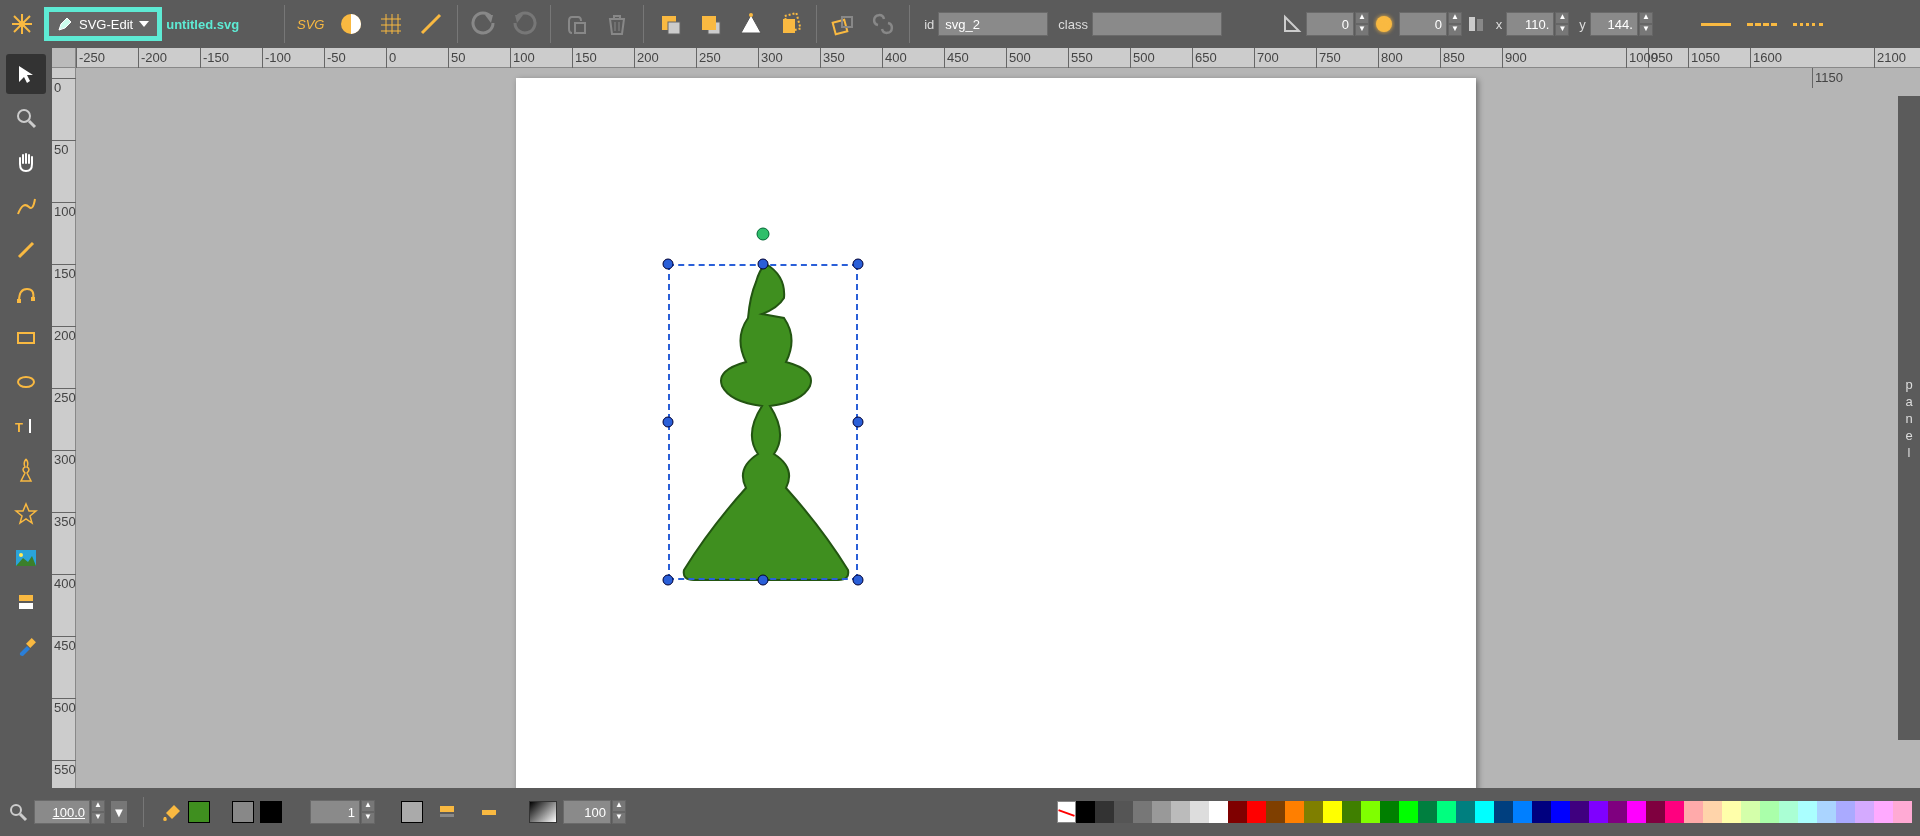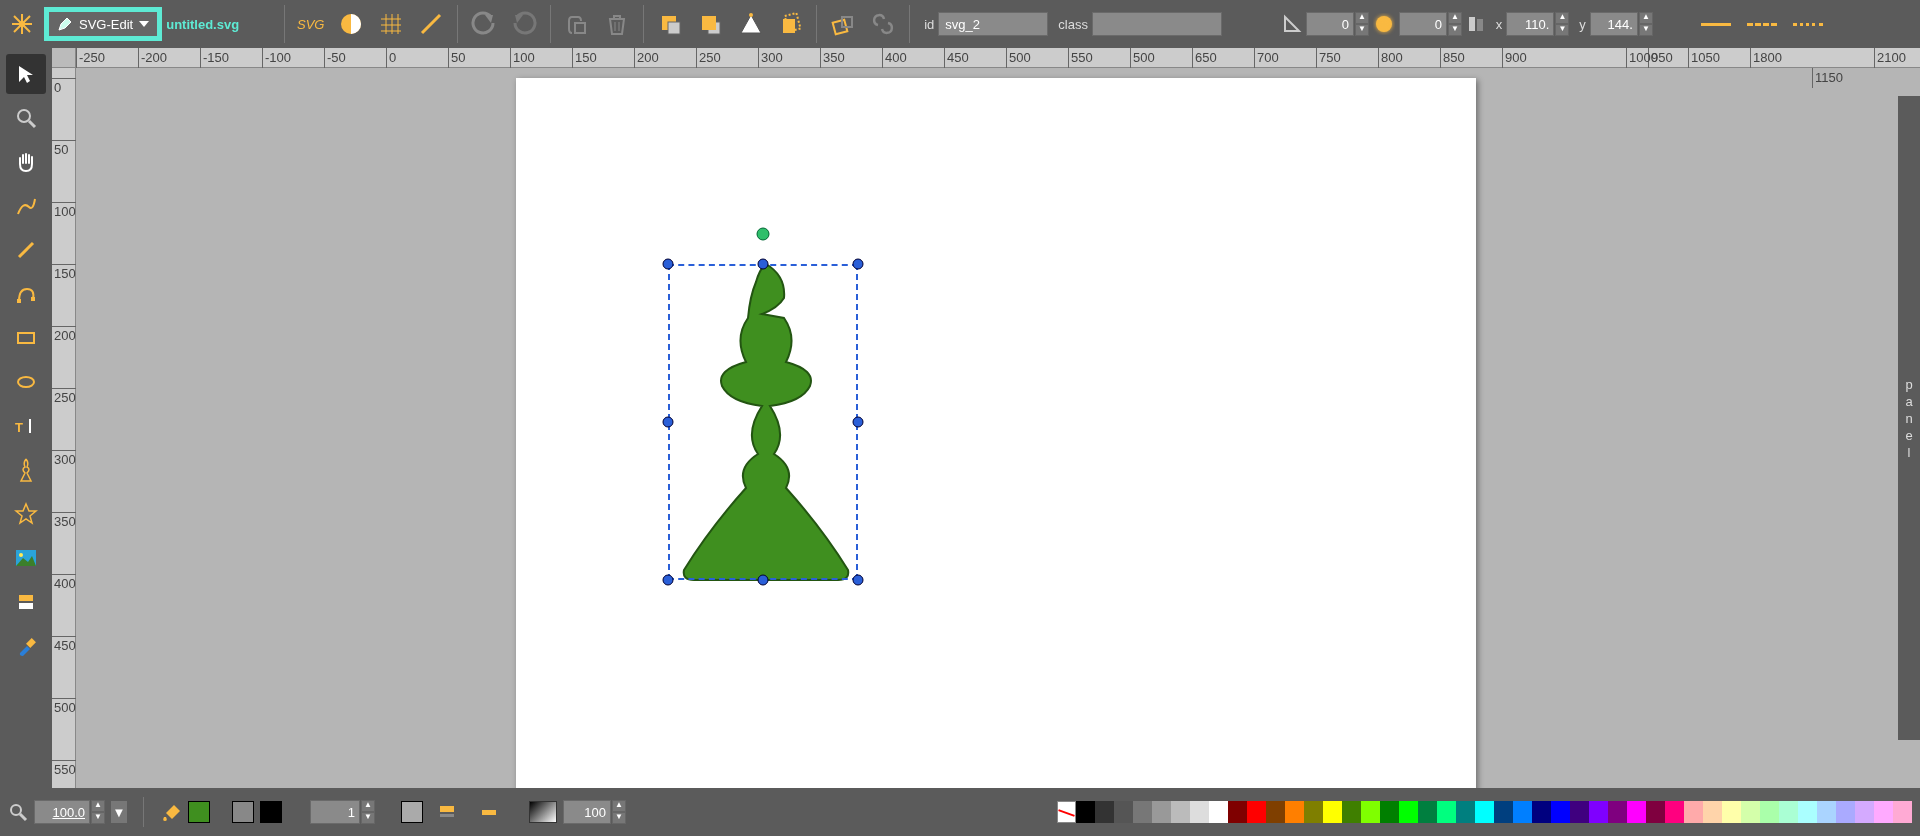--- a/index.html
+++ b/index.html
@@ -380,21 +380,21 @@
         <div class="tick" style="left: 1572px;">
           <span>950</span>
         </div>
         <div class="tick" style="left: 1550px;">
           <span>1000</span>
         </div>
         <div class="tick" style="left: 1612px;">
           <span>1050</span>
         </div>
         <div class="tick" style="left: 1674px;">
-          <span>1800</span>
+          <span>1600</span>
         </div>
         <div class="tick" style="left: 1736px; margin-top: 20px;">
           <span>1150</span>
         </div>
         <div class="tick" style="left: 1798px;">
           <span>2100</span>
         </div>
       </div>
     <div class="ruler-v" id="rv">
         <div class="tick" style="top: 10px;">

